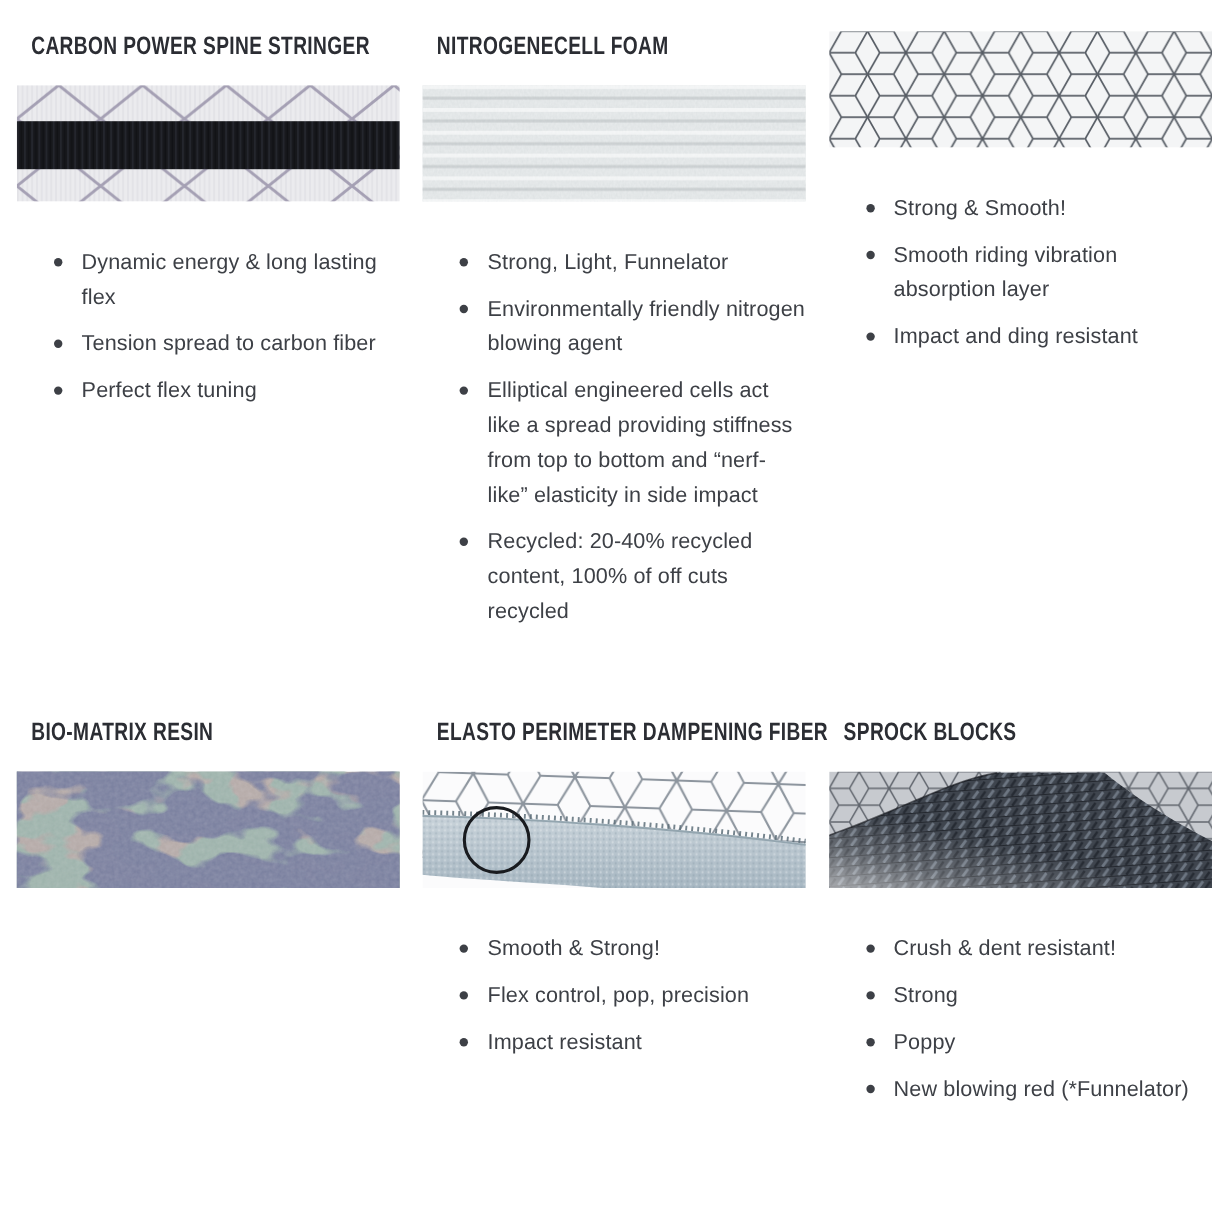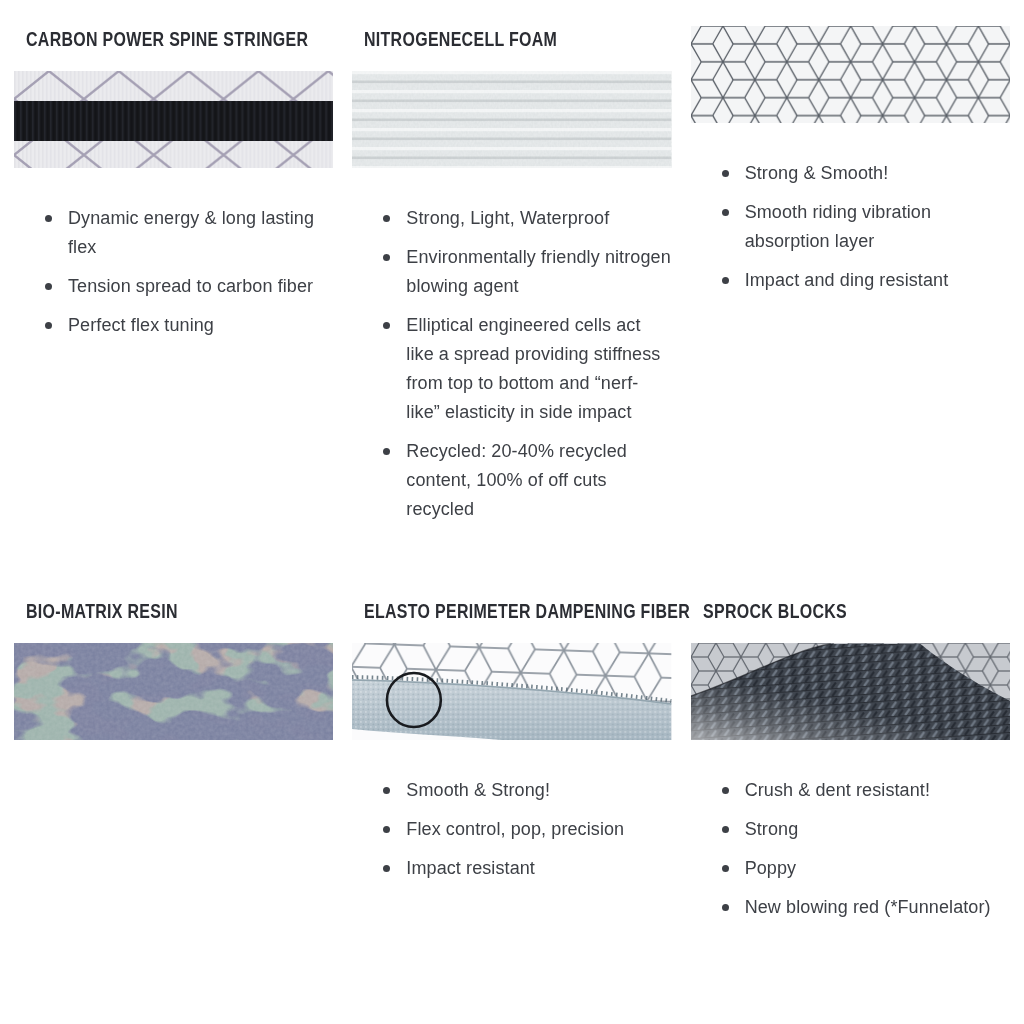--- a/index.html
+++ b/index.html
@@ -87,21 +87,21 @@
             <rect y="0" width="320" height="3.2" fill="rgba(255,255,255,0.55)"></rect>
             <rect y="9.5" width="320" height="2.6" fill="rgba(148,156,160,0.30)"></rect>
           </pattern>
         </defs>
         <rect width="320" height="97" fill="#e9eced"></rect>
         <rect width="320" height="97" filter="url(#s2n)"></rect>
         <rect width="320" height="97" fill="url(#s2s)"></rect>
       </svg>
     </figure>
     <ul class="features">
-      <li>Strong, Light, Waterproof</li>
+      <li>Strong, Light, Funnelator</li>
       <li>Environmentally friendly nitrogen blowing agent</li>
       <li>Elliptical engineered cells act like a spread providing stiffness from top to bottom and “nerf-like” elasticity in side impact</li>
       <li>Recycled: 20-40% recycled content, 100% of off cuts recycled</li>
     </ul>
   </section>
 
   <section>
     <figure>
       <svg viewBox="0 0 320 97" preserveAspectRatio="none" aria-hidden="true">
         <defs>

